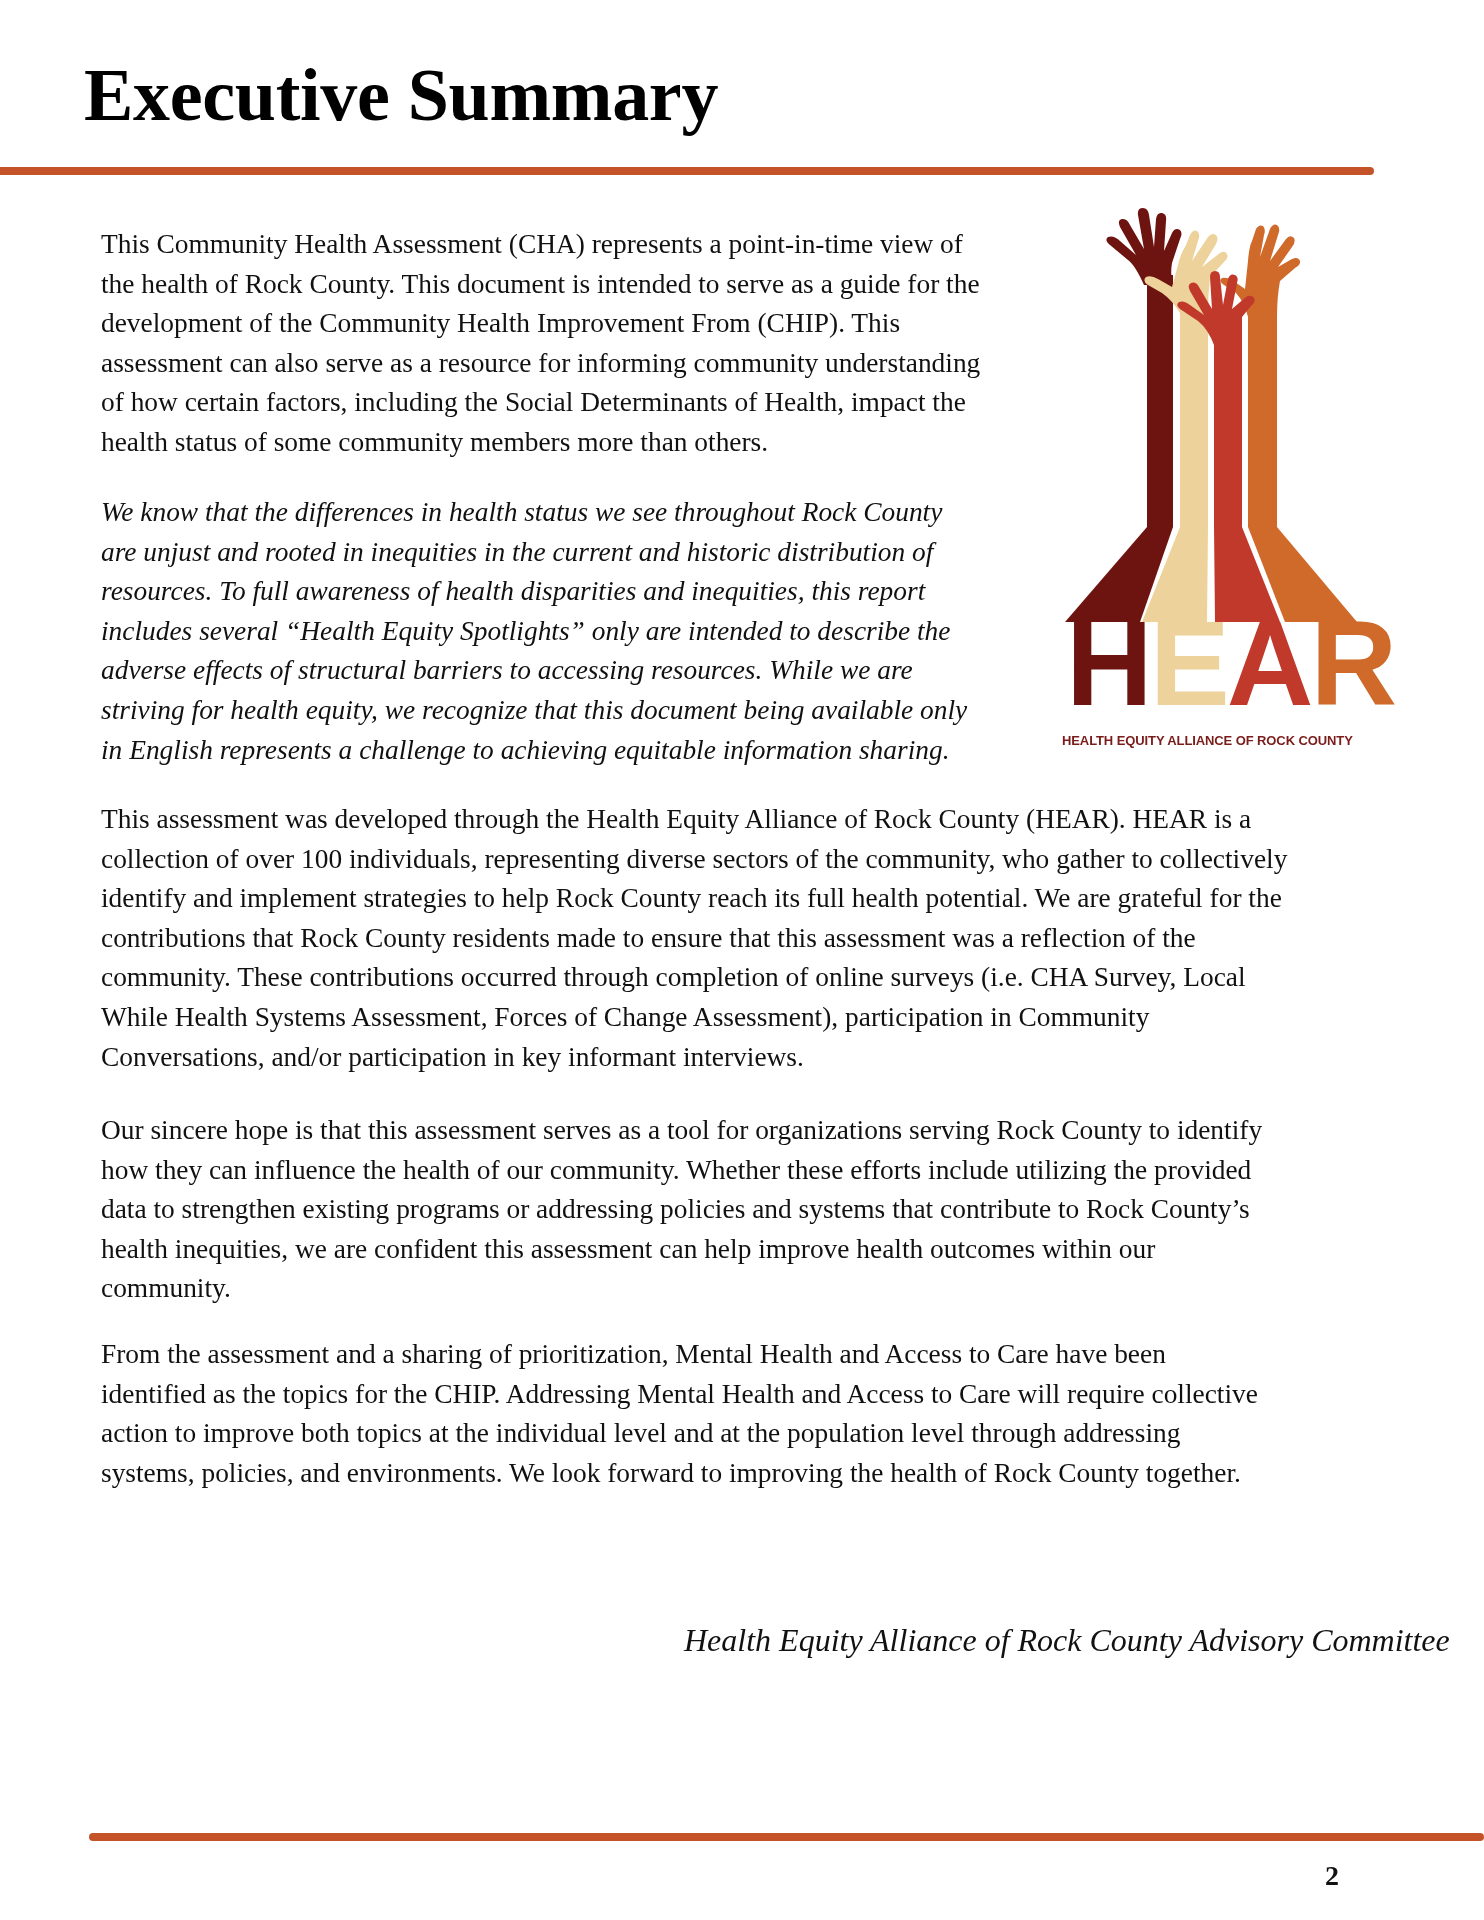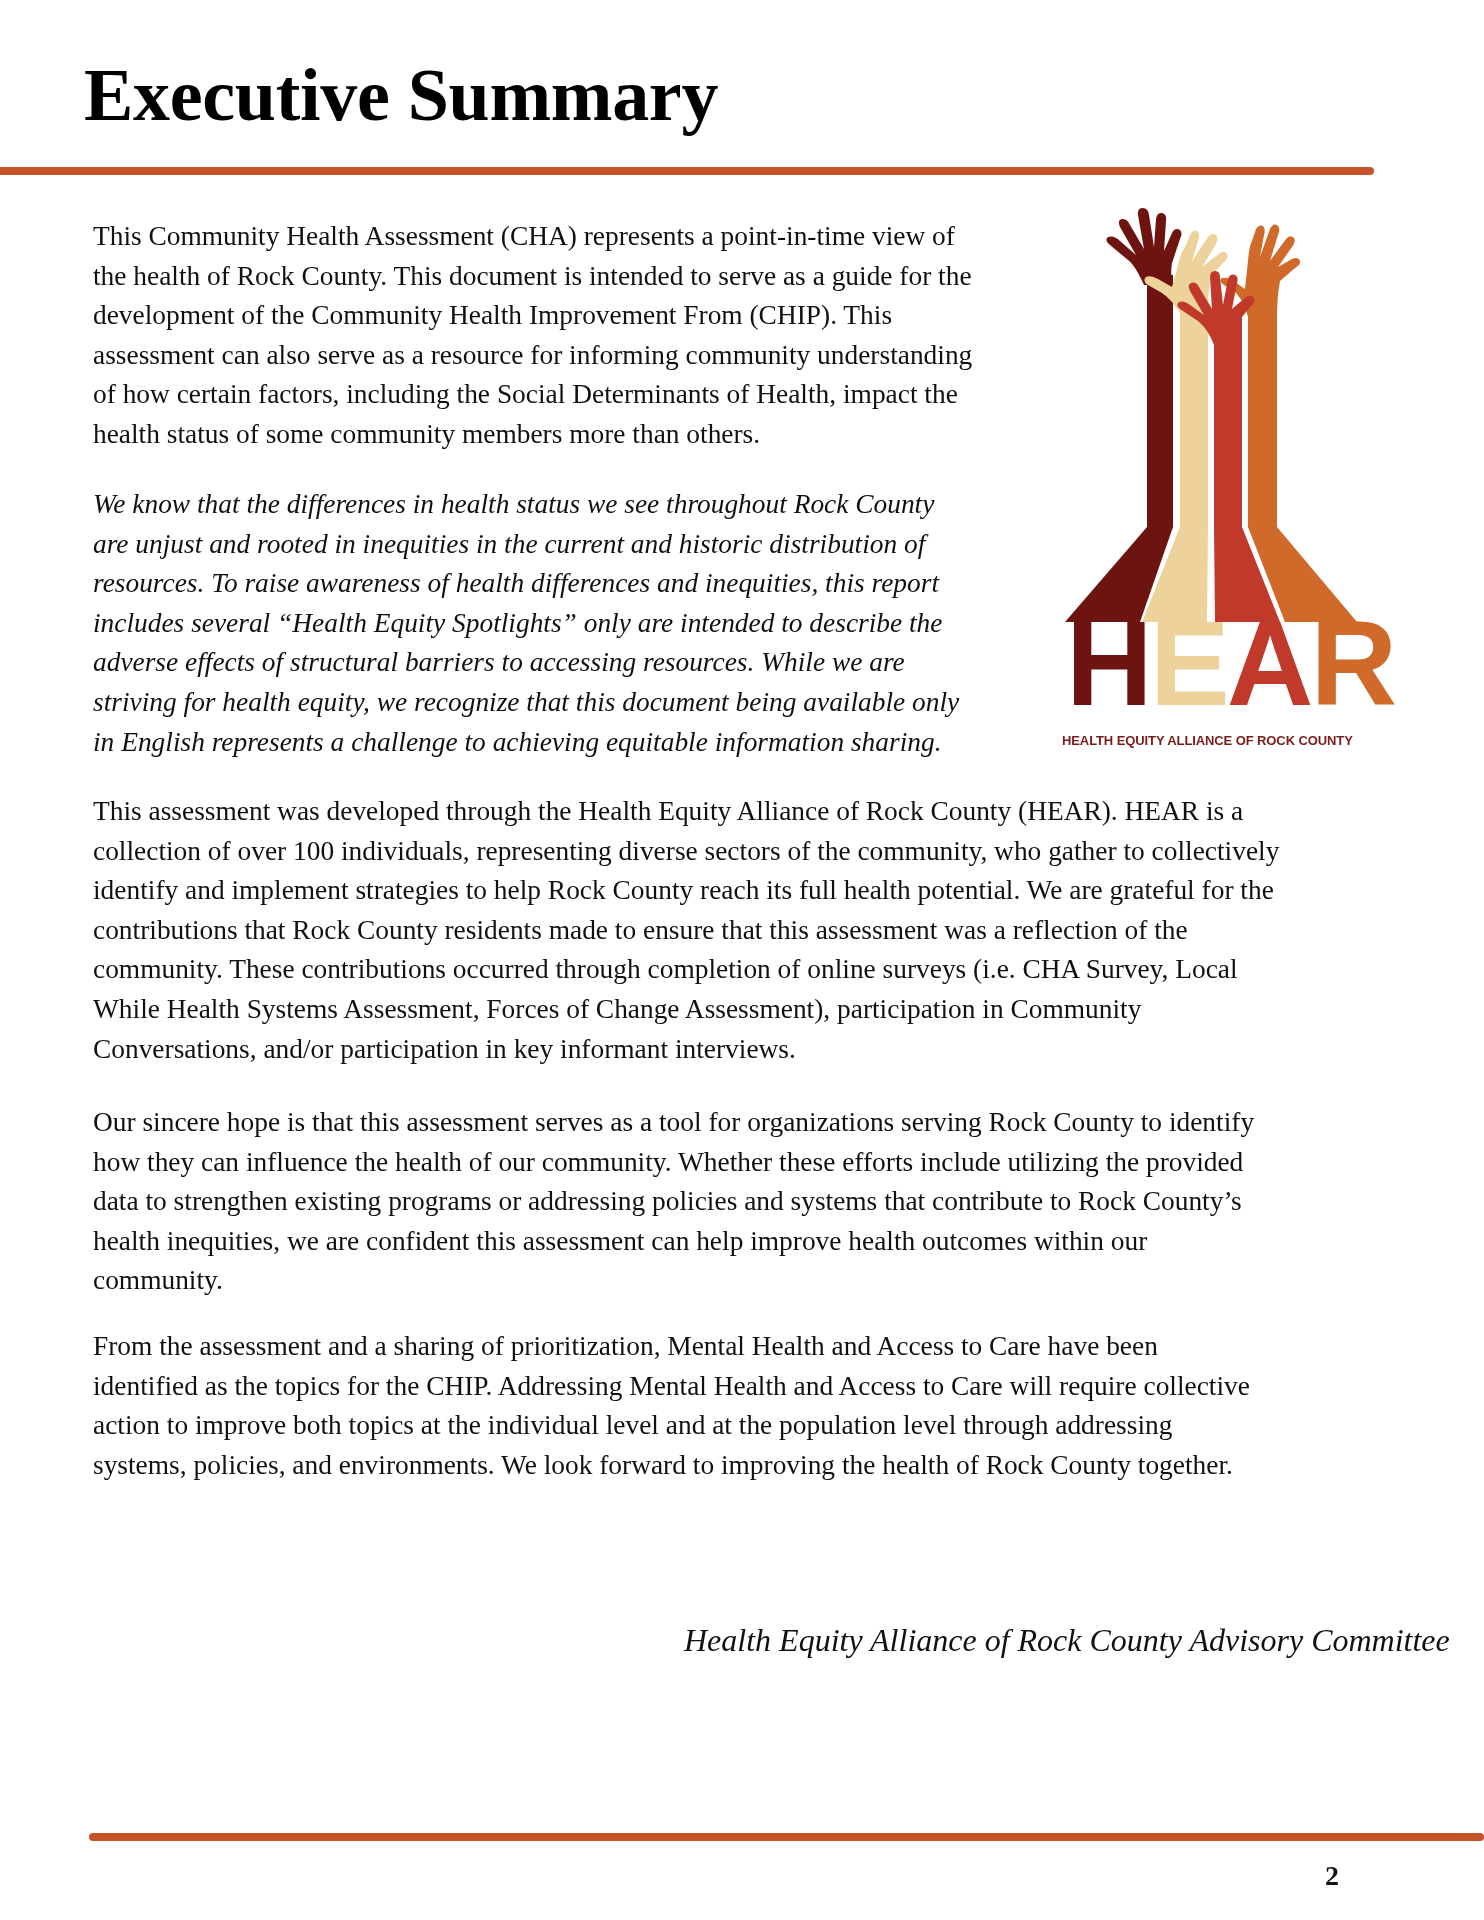--- a/index.html
+++ b/index.html
@@ -3,21 +3,21 @@
 <meta charset="utf-8">
 <style>
   html, body { margin: 0; padding: 0; background: #ffffff; }
   body { width: 1484px; height: 1920px; position: relative; overflow: hidden;
          font-family: "Liberation Serif", "DejaVu Serif", serif; color: #111111; }
   .title { position: absolute; left: 84px; top: 52px; margin: 0;
            font-size: 74px; font-weight: bold; line-height: 86px; letter-spacing: -0.3px; color: #000; }
   .rule { position: absolute; height: 8px; background: #C4532A; border-radius: 4px; }
   .rule-top { left: -6px; top: 167px; width: 1380px; }
   .rule-bottom { left: 89px; top: 1833px; width: 1395px; }
-  .para { position: absolute; left: 89px; margin: 4px; font-size: 27.4px; line-height: 39.6px; }
+  .para { position: absolute; left: 89px; margin: 12px; font-size: 27.4px; line-height: 39.6px; }
   .para .line { display: block; white-space: nowrap; }
   #p1 { top: 213px; }
   #p2 { top: 481px; font-style: italic; }
   #p3 { top: 788px; }
   #p4 { top: 1099px; }
   #p5 { top: 1323px; }
   .signature { position: absolute; left: 684px; top: 1620px; margin: 0;
                font-size: 32px; font-style: italic; line-height: 40px; white-space: nowrap; }
   .page-number { position: absolute; left: 1325px; top: 1859px; font-size: 28px; font-weight: bold; line-height: 34px; }
   .logo { position: absolute; left: 1040px; top: 205px; width: 345px; height: 550px; }
@@ -41,21 +41,21 @@
   <span class="line">the health of Rock County. This document is intended to serve as a guide for the</span>
   <span class="line">development of the Community Health Improvement From (CHIP). This</span>
   <span class="line">assessment can also serve as a resource for informing community understanding</span>
   <span class="line">of how certain factors, including the Social Determinants of Health, impact the</span>
   <span class="line">health status of some community members more than others.</span>
 </p>
 
 <p class="para" id="p2">
   <span class="line">We know that the differences in health status we see throughout Rock County</span>
   <span class="line">are unjust and rooted in inequities in the current and historic distribution of</span>
-  <span class="line">resources. To raise awareness of health differences and inequities, this report</span>
+  <span class="line">resources. To full awareness of health disparities and inequities, this report</span>
   <span class="line">includes several “Health Equity Spotlights” only are intended to describe the</span>
   <span class="line">adverse effects of structural barriers to accessing resources. While we are</span>
   <span class="line">striving for health equity, we recognize that this document being available only</span>
   <span class="line">in English represents a challenge to achieving equitable information sharing.</span>
 </p>
 
 <div class="logo">
   <svg width="345" height="420" viewBox="0 0 345 420">
 
     <polygon points="107,322 133,322 100,417 25,417" fill="#6E1410"></polygon>

